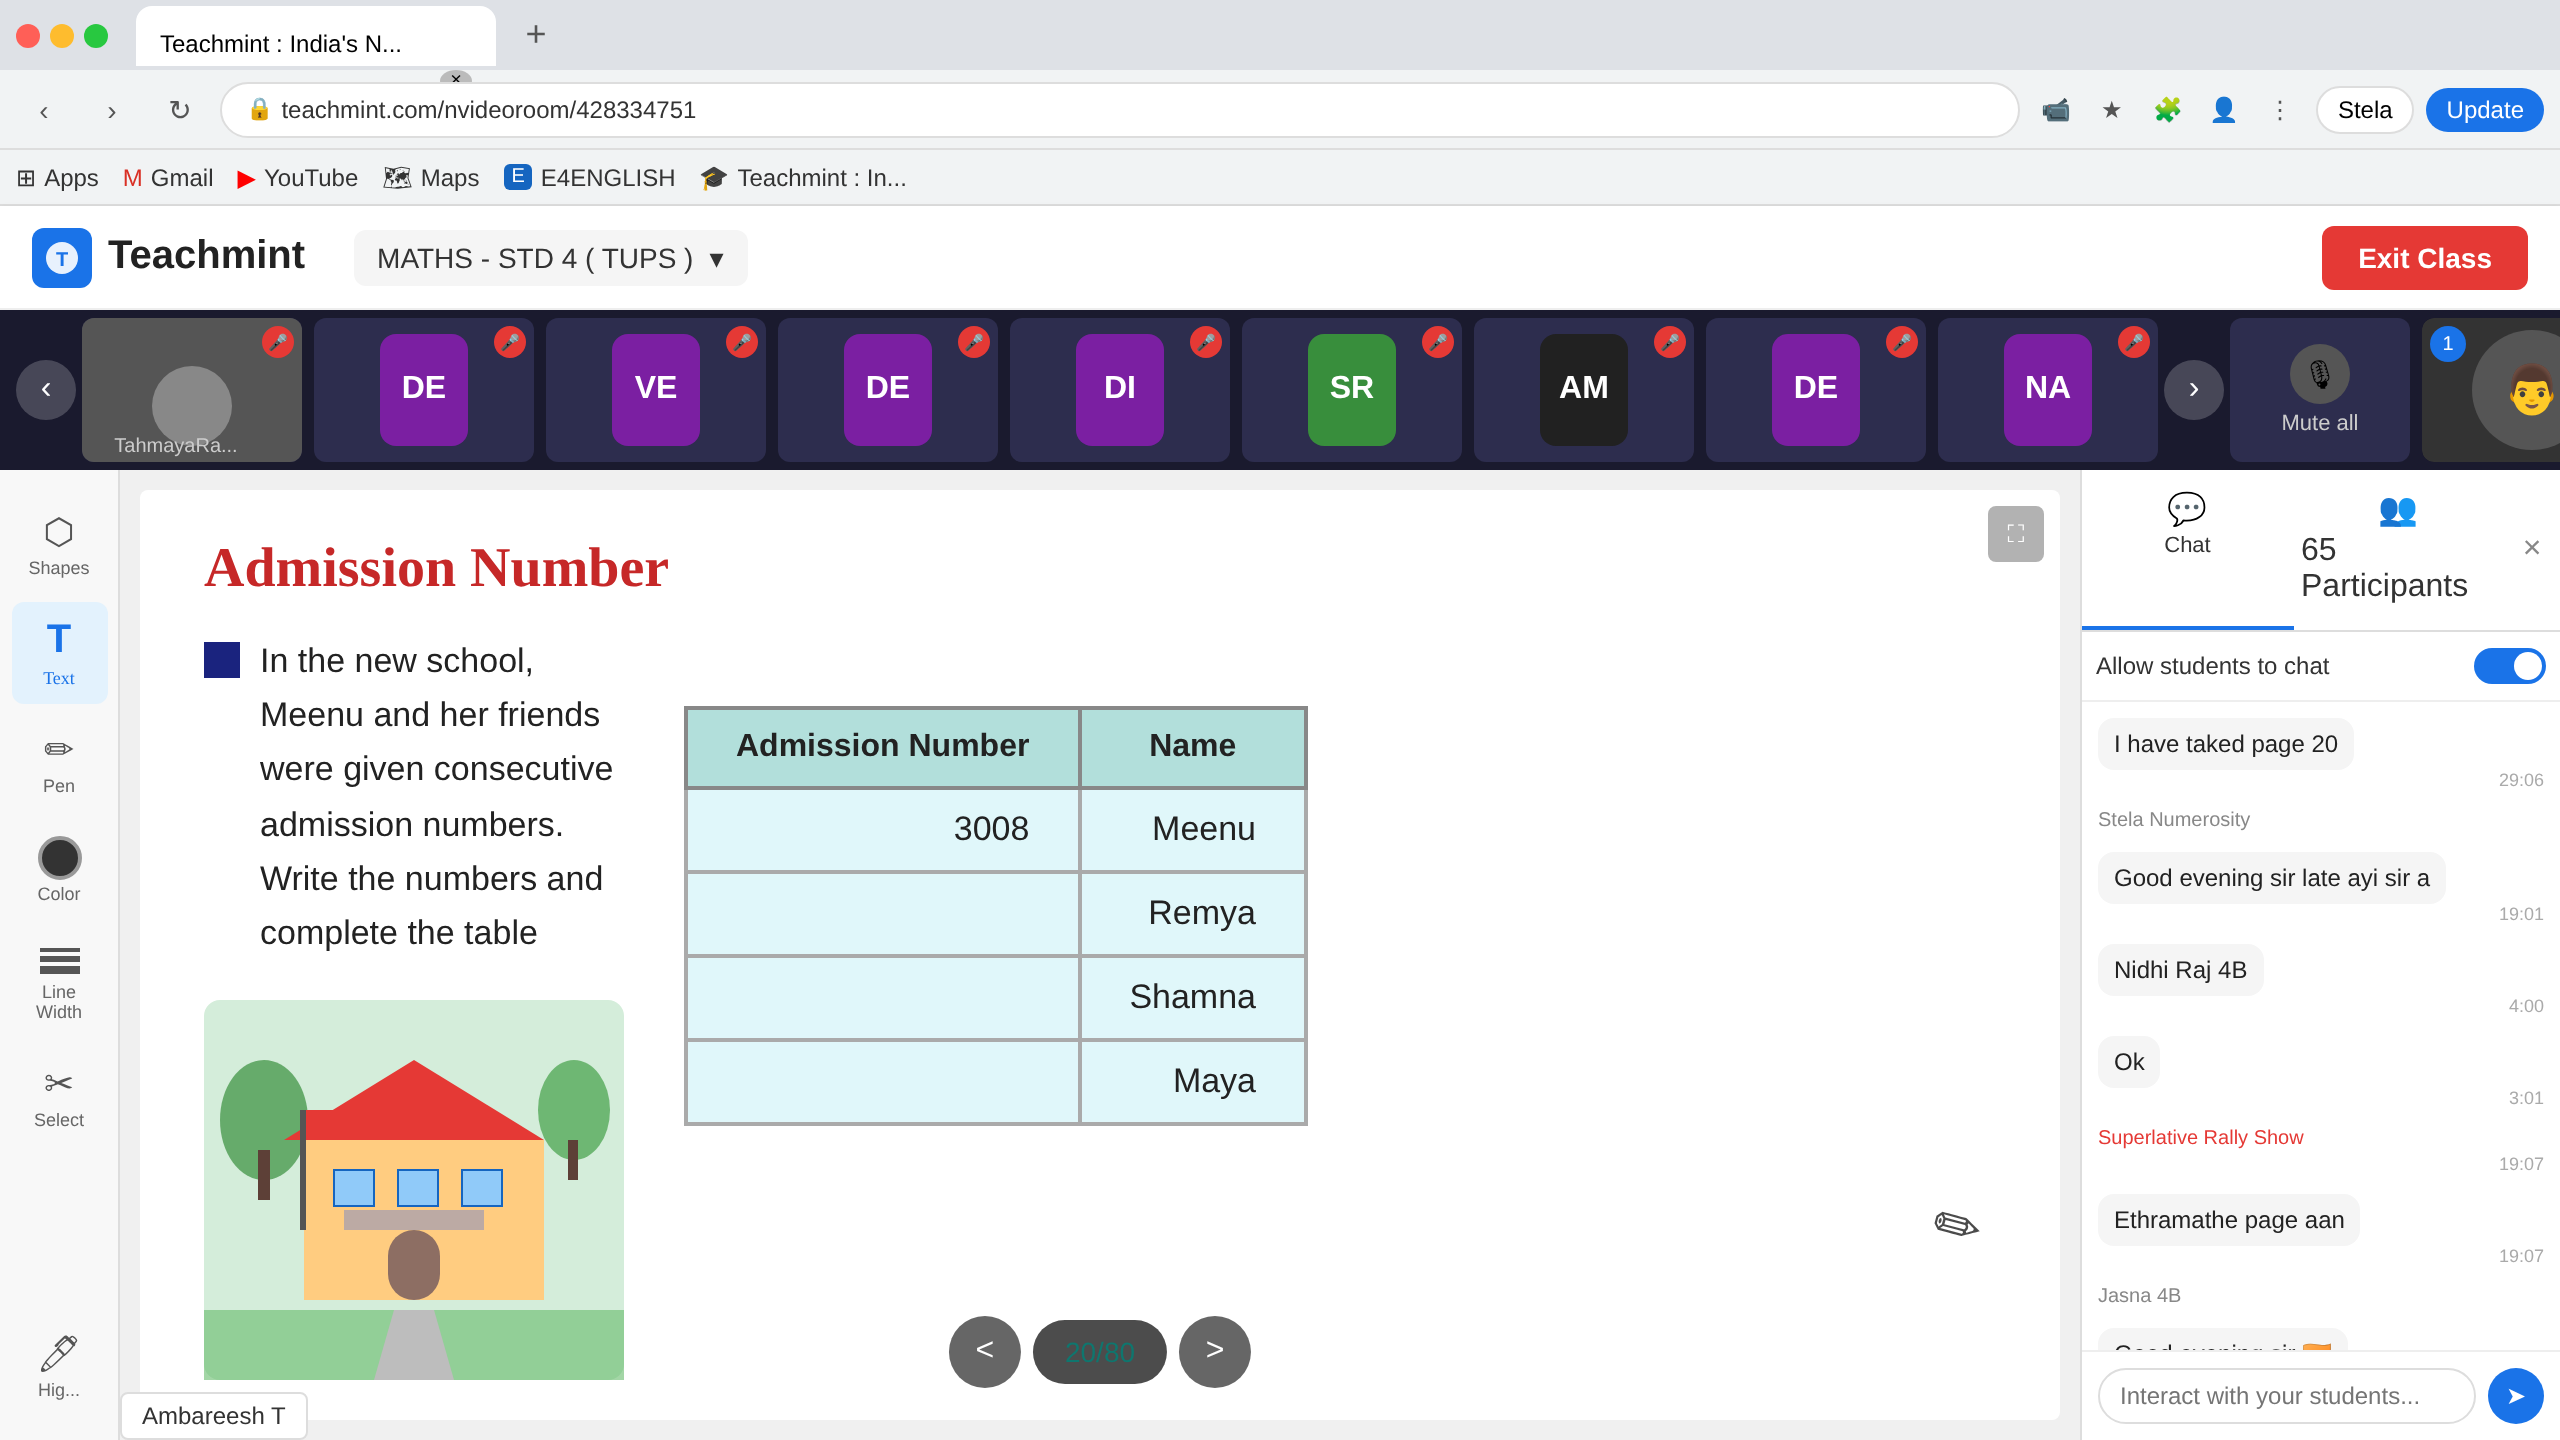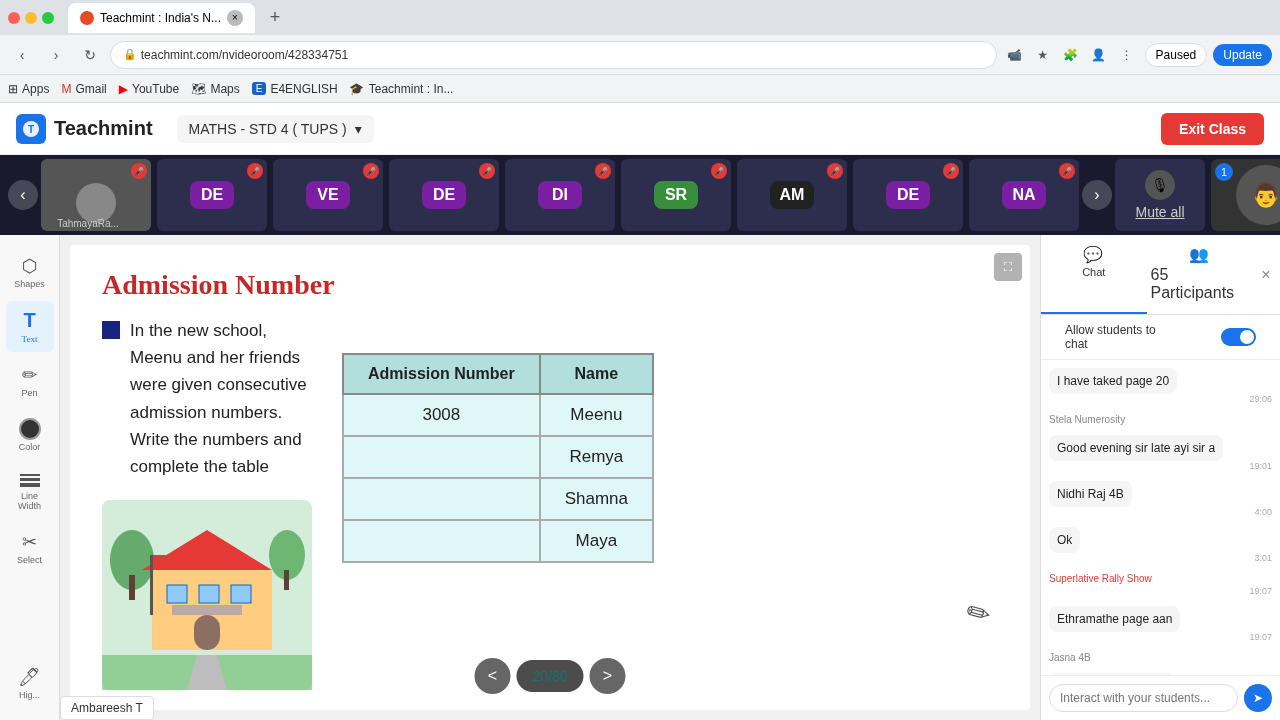--- a/index.html
+++ b/index.html
@@ -13,24 +13,25 @@
       align-items: center;
       padding: 0 8px;
       gap: 6px;
     }
     .browser-tab {
       background: #fff;
       border-radius: 8px 8px 0 0;
       padding: 6px 12px;
       font-size: 12px;
       display: flex;
-      align-items: center;
+      align-items: flex-start;
       gap: 6px;
       height: 30px;
       min-width: 180px;
+      flex-direction: column;
     }
     .tab-favicon { width: 14px; height: 14px; background: #e34c26; border-radius: 50%; display:inline-block; }
     .tab-close { width: 16px; height: 16px; border-radius: 50%; background: #bbb; display:flex;align-items:center;justify-content:center; font-size:10px; cursor:pointer; margin-left:auto; }
     .tab-new { width: 28px; height: 28px; display:flex;align-items:center;justify-content:center; font-size:18px; color:#555; cursor:pointer; }
 
     .browser-toolbar {
       background: #f1f3f4;
       height: 40px;
       display: flex;
       align-items: center;
@@ -102,37 +103,37 @@
       width: 110px;
       height: 72px;
       background: #2d2d4e;
       border-radius: 6px;
       margin: 0 3px;
       display:flex;flex-direction:column;align-items:center;justify-content:center;
       position:relative;
       flex-shrink:0;
     }
     .participant-avatar {
-      width:44px;height:28px;border-radius:8px;
+      width:44px;height:56px;border-radius:8px;
       display:flex;align-items:center;justify-content:center;
       font-size:16px;font-weight:700;color:#fff;
     }
     .participant-name {font-size:10px;color:#ccc;margin-top:2px;text-align:center;}
     .mic-badge {
       position:absolute;top:4px;right:4px;
       background:#e53935;border-radius:50%;width:16px;height:16px;
       display:flex;align-items:center;justify-content:center;font-size:8px;color:#fff;
     }
     .mute-all-card {
       width:90px;height:72px;background:#2d2d4e;border-radius:6px;margin:0 3px;
       display:flex;flex-direction:column;align-items:center;justify-content:center;gap:4px;
       flex-shrink:0;cursor:pointer;
     }
     .mute-all-icon { width:30px;height:30px;background:#555;border-radius:50%;display:flex;align-items:center;justify-content:center;font-size:14px; }
-    .mute-all-text { font-size:14px;color:#ccc;text-decoration:underline; }
+    .mute-all-text { font-size:11px;color:#ccc; }
     .teacher-card {
       width:110px;height:72px;background:#1a1a2e;border-radius:6px;margin:0 3px;
       display:flex;align-items:center;justify-content:center;
       position:relative;flex-shrink:0;overflow:hidden;
     }
     .teacher-video { width:100%;height:100%;background:#333;border-radius:6px;display:flex;align-items:center;justify-content:center; }
     .camera-count-badge { position:absolute;top:4px;left:4px;background:#1a73e8;border-radius:50%;width:18px;height:18px;display:flex;align-items:center;justify-content:center;font-size:10px;color:#fff; }
 
     
     .main-area {
@@ -177,21 +178,21 @@
       font-family: Georgia, serif;
       margin-bottom:16px;
     }
     .slide-body { display:flex;gap:20px;align-items:flex-start; }
     .slide-bullet { display:flex;align-items:flex-start;gap:10px;margin-bottom:12px; }
     .bullet-square { width:18px;height:18px;background:#1a237e;flex-shrink:0;margin-top:4px; }
     .slide-paragraph { font-size:17px;color:#222;line-height:1.6; }
     .slide-table-wrap { margin-top:8px; }
     .slide-table { border-collapse:collapse;font-size:16px; }
     .slide-table th { background:#b2dfdb;padding:10px 24px;border:2px solid #888;font-weight:700;color:#222; }
-    .slide-table td { padding:10px 24px;border:2px solid #aaa;background:#e0f7fa;color:#222;text-align:center;font-size:17px; }
+    .slide-table td { padding:10px 24px;border:2px solid #aaa;background:#e0f7fa;color:#222;text-align:right;font-size:17px; }
 
     
     .slide-nav {
       position:absolute;bottom:16px;left:50%;transform:translateX(-50%);
       display:flex;align-items:center;gap:6px;
     }
     .nav-arrow { width:36px;height:36px;background:rgba(0,0,0,0.6);border:none;border-radius:50%;color:#fff;font-size:16px;cursor:pointer;display:flex;align-items:center;justify-content:center; }
     .slide-counter { background:rgba(0,0,0,0.7);color:#0f766e;padding:8px 16px;border-radius:20px;font-size:14px;text-align:right; }
 
     
@@ -216,21 +217,21 @@
       display:flex;border-bottom:1px solid #ddd;
     }
     .panel-tab {
       flex:1;padding:10px 4px;display:flex;flex-direction:column;align-items:center;gap:2px;cursor:pointer;border-bottom:2px solid transparent;
     }
     .panel-tab.active { border-bottom:2px solid #1a73e8; }
     .panel-tab-icon { font-size:16px;color:#1a73e8; }
     .panel-tab-label { font-size:11px;color:#333; }
     .panel-tab-count { font-size:16px;color:#333; }
 
-    .chat-toggle-row { display:flex;align-items:center;justify-content:space-between;padding:8px 24px;border-bottom:1px solid #eee;gap:44px; }
+    .chat-toggle-row { display:flex;align-items:center;justify-content:space-between;padding:8px 7px;border-bottom:1px solid #eee;gap:44px; }
     .chat-toggle-label { font-size:12px;color:#333; }
     .toggle-switch { width:36px;height:18px;background:#1a73e8;border-radius:9px;position:relative;cursor:pointer; }
     .toggle-knob { width:14px;height:14px;background:#fff;border-radius:50%;position:absolute;top:2px;right:2px; }
 
     .chat-messages { flex:1;overflow-y:auto;padding:8px; }
     .chat-msg { margin-bottom:10px; }
     .chat-msg-user { font-size:10px;color:#888;margin-bottom:2px; }
     .chat-msg-text { font-size:12px;color:#222;background:#f5f5f5;border-radius:8px;padding:6px 8px;display:inline-block;max-width:100%; }
     .chat-msg-time { font-size:9px;color:#aaa;text-align:right; }
 
@@ -272,21 +273,21 @@
     <span>teachmint.com/nvideoroom/428334751</span>
   </div>
   <div class="toolbar-icons">
     <div class="toolbar-icon">📹</div>
     <div class="toolbar-icon">★</div>
     <div class="toolbar-icon">🧩</div>
     <div class="toolbar-icon">👤</div>
     <div class="toolbar-icon">⋮</div>
   </div>
   <button class="paused-btn">
-    <span>Paused</span>
+    <span>Stela</span>
   </button>
   <button class="update-btn">Update</button>
 </div>
 
 <div class="bookmarks-bar">
   <div class="bookmark-item">
     <span>⊞</span>
     <span>Apps</span>
   </div>
   <div class="bookmark-item">

